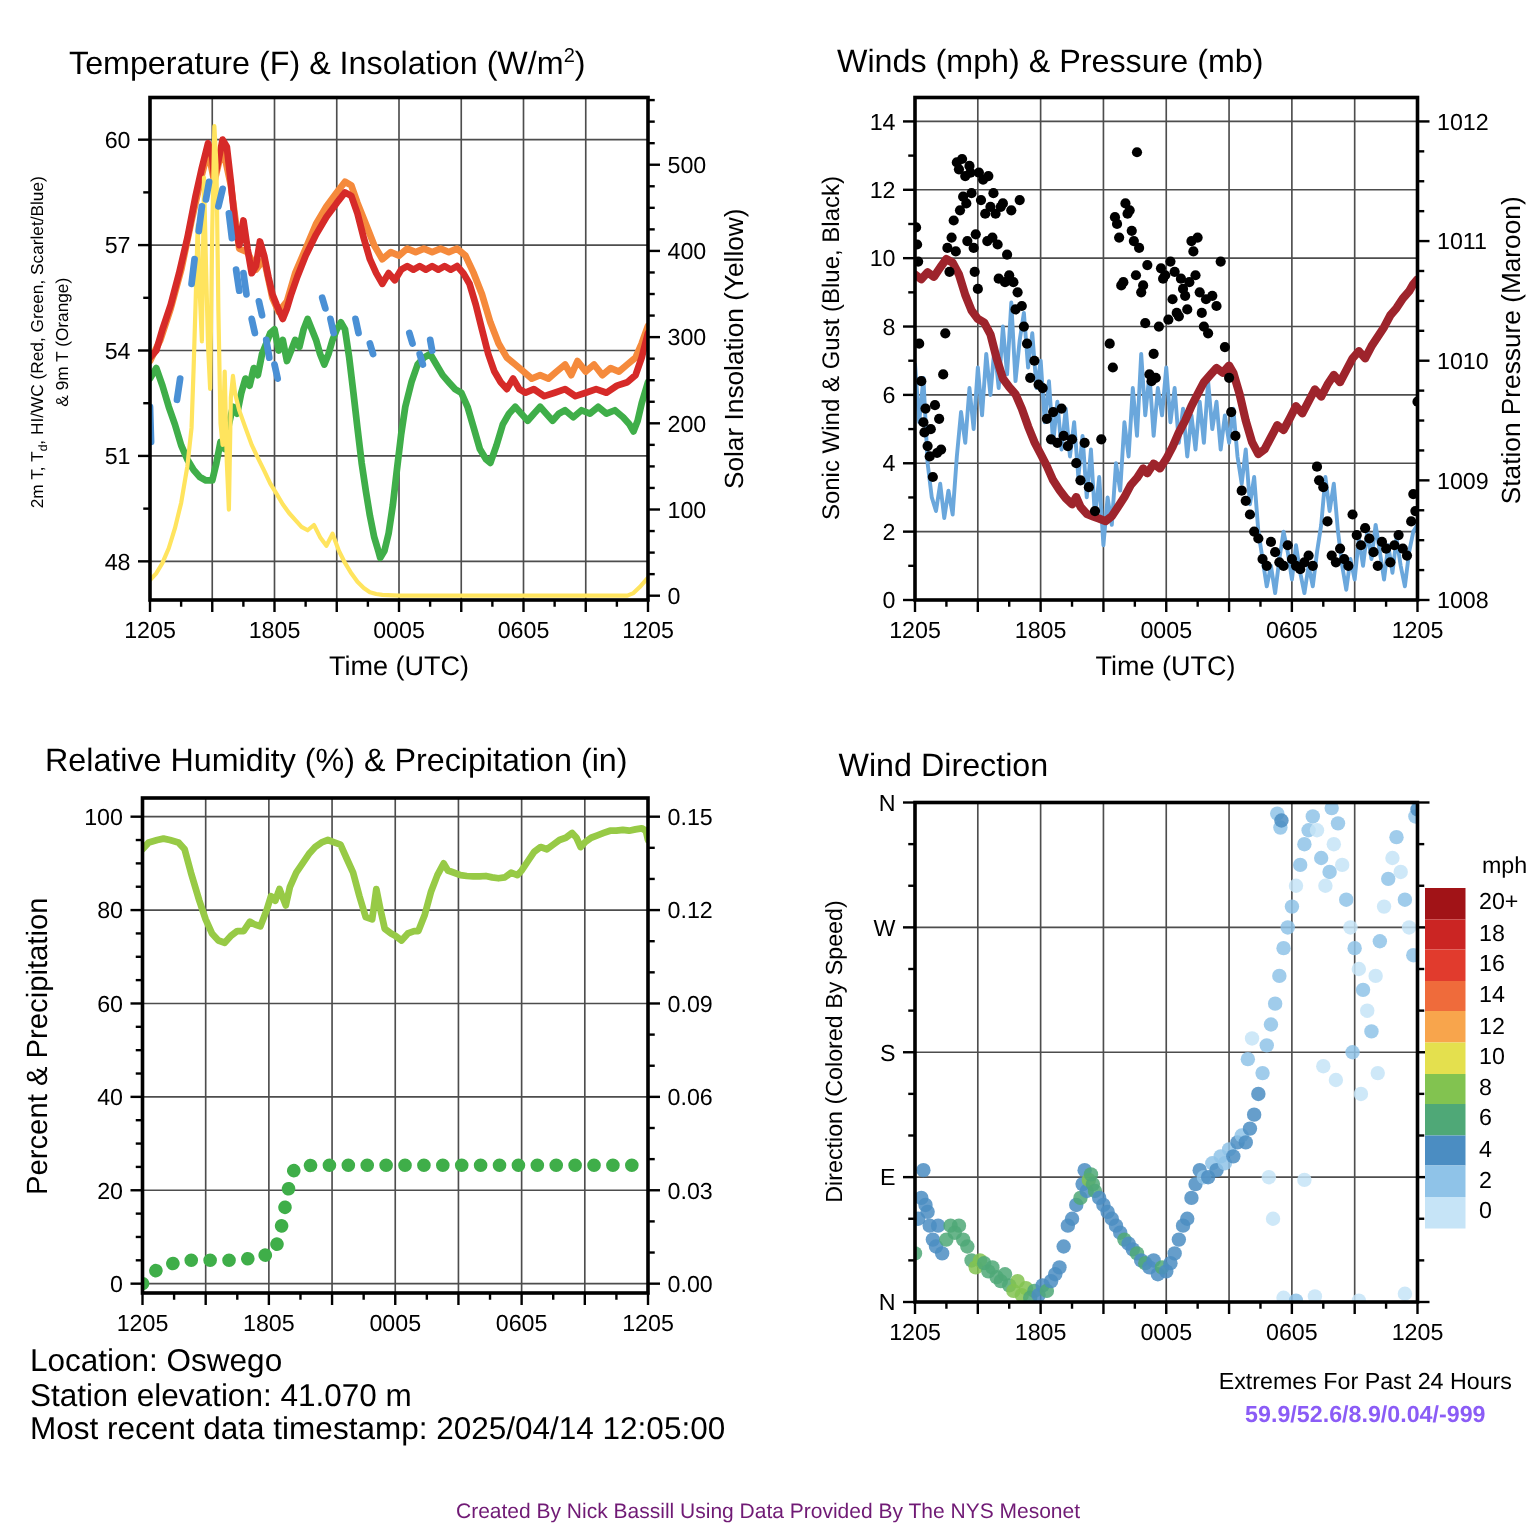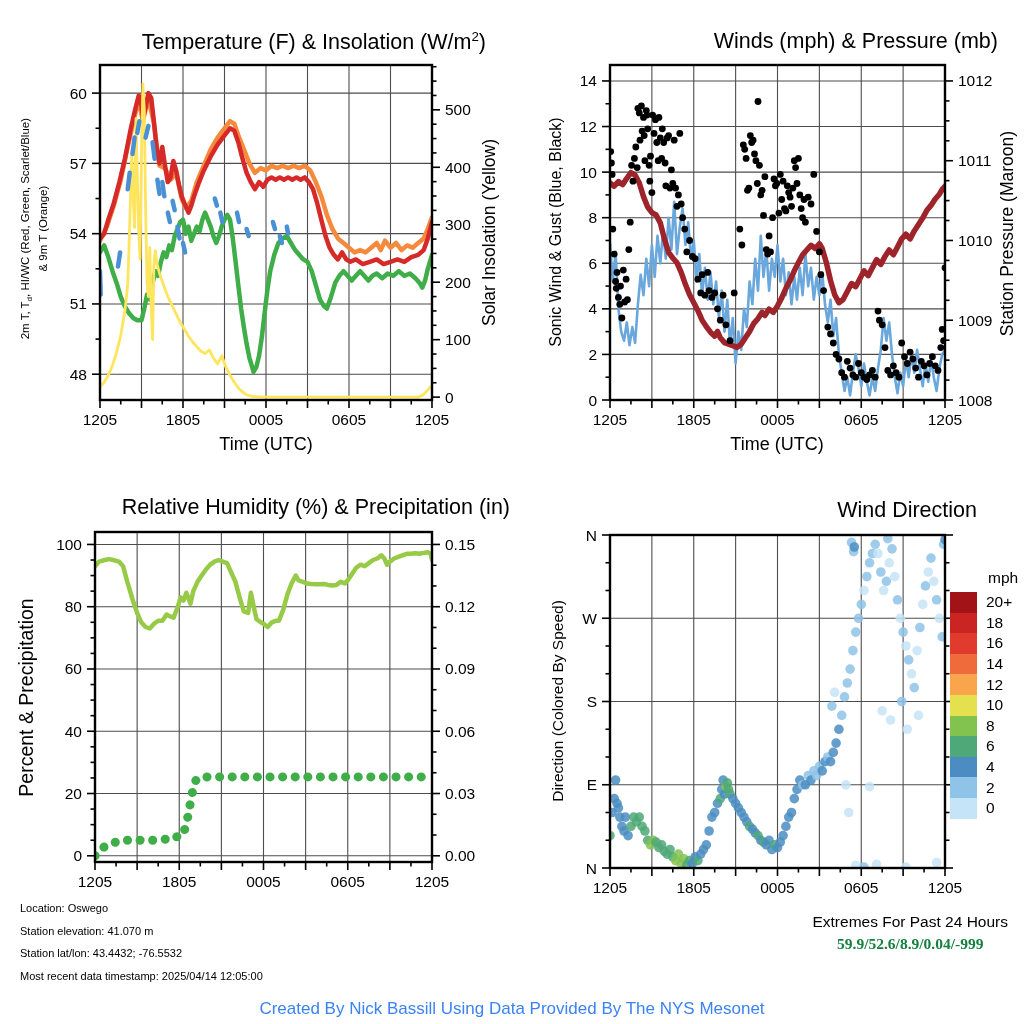--- a/index.html
+++ b/index.html
@@ -1,48 +1,48 @@
 <!DOCTYPE html>
 <html><head>
 <meta charset="utf-8">
 <style>
   html,body{margin:0;padding:0}
   body{width:1024px;height:1024px;background:#fff;position:relative;overflow:hidden;
        font-family:"Liberation Sans",sans-serif;color:#000}
   .abs{position:absolute}
   svg#plots{position:absolute;left:0;top:0;pointer-events:none}
-  .chart-title{font-size:21.5px;text-align:right;white-space:nowrap}
+  .chart-title{font-size:21.5px;text-align:left;white-space:nowrap}
   .chart-title sup{font-size:0.62em}
   .rot{transform:rotate(-90deg)}
   .axis-label{text-align:center;white-space:nowrap}
   .grid{stroke:#4d4d4d;stroke-width:1.1}
   .tick{stroke:#000;stroke-width:1.6}
   .tlab{font-family:"Liberation Sans",sans-serif;font-size:15.5px;fill:#000}
   #c0-title{left:46px;top:29px;width:440px}
   #c1-title{left:558px;top:29px;width:440px}
   #c2-title{left:30px;top:495px;width:480px}
-  #c3-title{left:577px;top:498px;width:400px}
+  #c3-title{left:559px;top:498px;width:400px}
   #c0-ylab{left:-133px;top:213px;width:335px;font-size:11.5px;line-height:13.5px}
   #c0-ylab sub{font-size:0.7em}
   #c0-yrlab{left:322px;top:222px;width:335px;font-size:17.5px}
   #c1-ylab{left:388px;top:223px;width:335px;font-size:16px}
   #c1-yrlab{left:840px;top:223px;width:335px;font-size:17.5px}
   #c2-ylab{left:-139px;top:686px;width:330px;font-size:19.5px}
   #c3-ylab{left:391px;top:692px;width:333px;font-size:15.5px}
   #c0-xlab{left:166px;top:434px;width:200px;text-align:center;font-size:18px}
   #c1-xlab{left:677px;top:434px;width:200px;text-align:center;font-size:18px}
   .legend{left:950px;top:569px}
   .legend-title{margin-left:38px;font-size:15.5px;margin-bottom:5px}
   .legend-row{display:flex;align-items:center;height:20.6px}
   .legend-swatch{width:27px;height:20.6px}
   .legend-label{margin-left:9px;font-size:15.5px;width:40px}
-  .footer-left{left:20px;top:897px;font-size:11px;line-height:22.6px}
+  .footer-left{left:20px;top:897px;font-size:21px;line-height:22.6px}
   .footer-right{right:16px;top:911px;font-size:15.5px;line-height:22.4px;text-align:center}
   .extremes-values{font-weight:bold}
-  .credit{left:0;top:999px;width:1024px;text-align:center;font-size:17px;color:#3b82f6}
+  .credit{left:0;top:999px;width:1024px;text-align:center;font-size:14px;color:#701a75}
 </style>
 </head>
 <body>
 
 <svg id="plots" width="1024" height="1024">
     <clipPath id="clip0">
       <rect x="100" y="65" width="332" height="335"></rect>
     </clipPath>
     <line x1="141.5" y1="65" x2="141.5" y2="400" class="grid"></line>
     <line x1="183" y1="65" x2="183" y2="400" class="grid"></line>
@@ -795,22 +795,21 @@
       <div class="legend-row">
         <span class="legend-swatch" style="background: rgb(198, 228, 247);"></span>
         <span class="legend-label">0</span>
       </div>
     </div>
 </div>
 
 <div class="abs footer-left">
   <div>Location: Oswego</div>
   <div>Station elevation: 41.070 m</div>
-  <div>Station lat/lon: 43.4432; -76.5532</div>
   <div>Most recent data timestamp: 2025/04/14 12:05:00</div>
 </div>
 
 <div class="abs footer-right">
   <div>Extremes For Past 24 Hours</div>
-  <div class="extremes-values" style="color: #15803d; font-family: Liberation Serif, serif;">59.9/52.6/8.9/0.04/-999</div>
+  <div class="extremes-values" style="color: #8b5cf6;">59.9/52.6/8.9/0.04/-999</div>
 </div>
 
 <div class="abs credit">Created By Nick Bassill Using Data Provided By The NYS Mesonet</div>
 
 </body></html>

